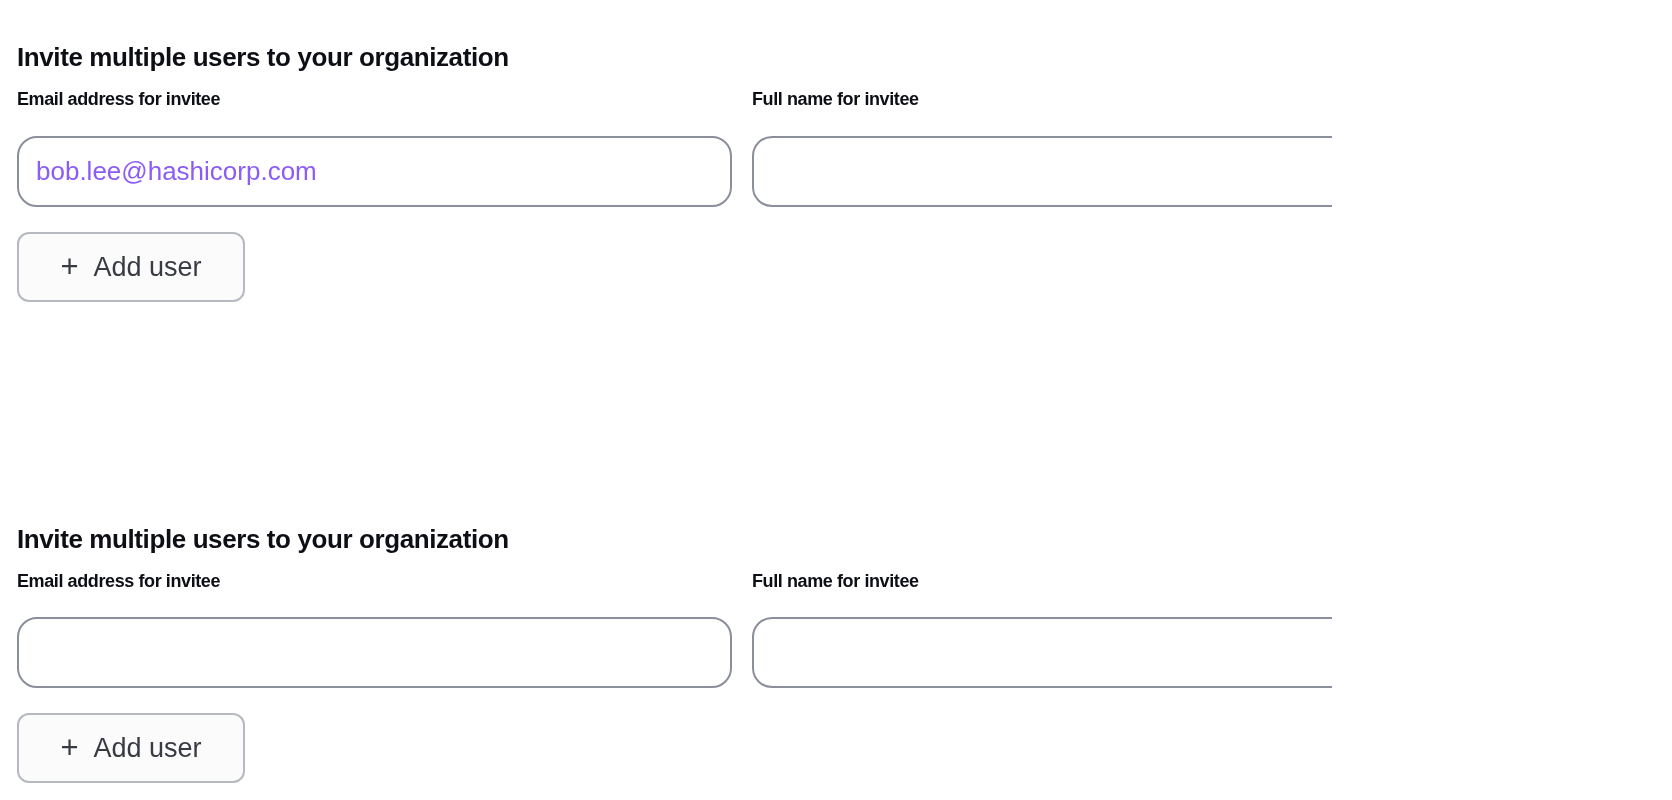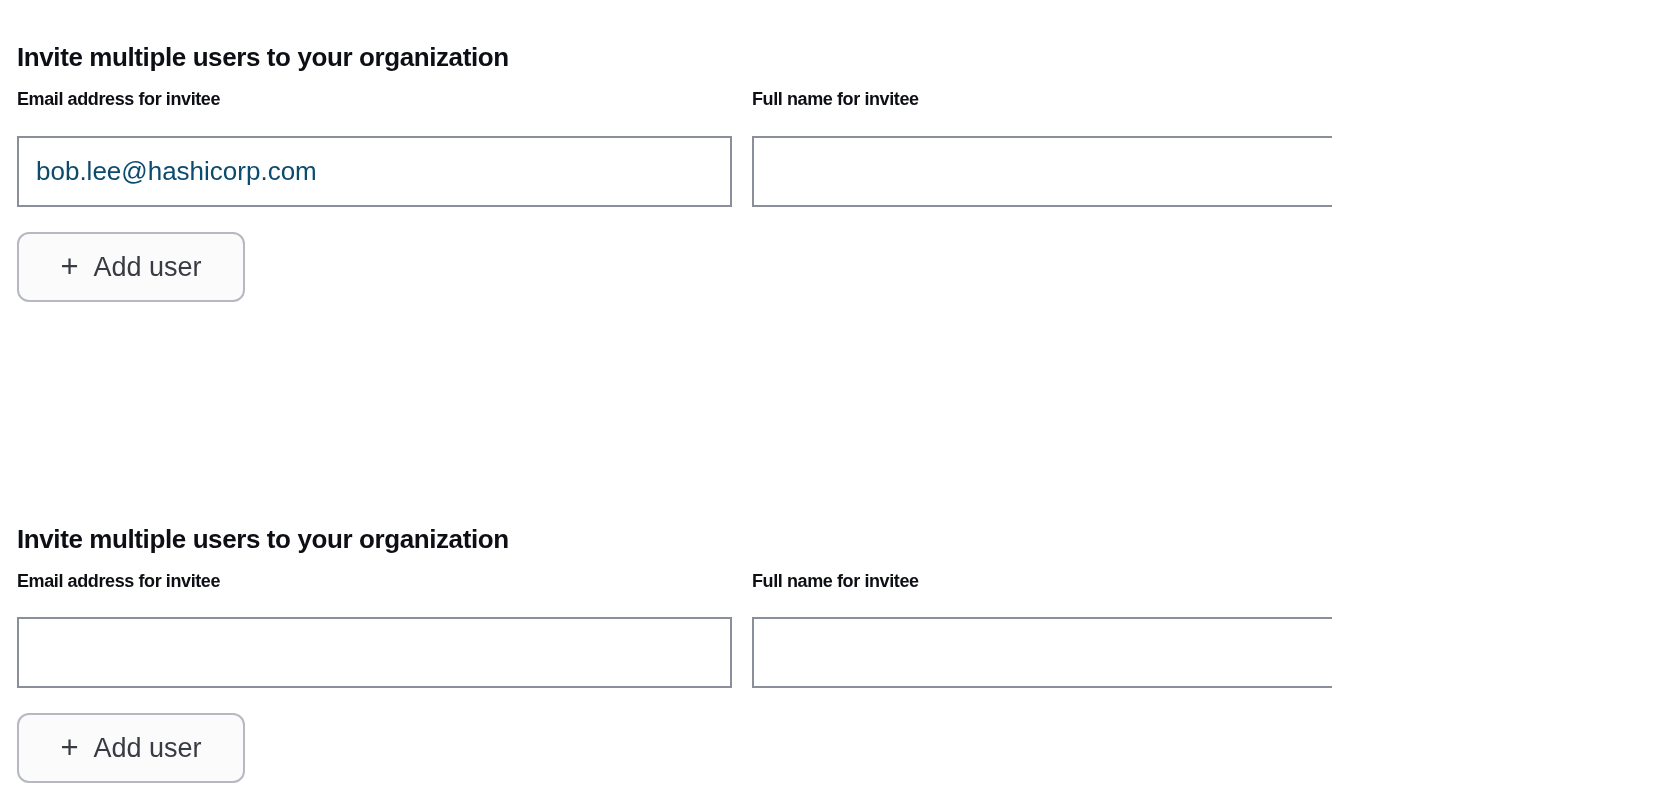--- a/index.html
+++ b/index.html
@@ -15,23 +15,23 @@
     font-size:26px;font-weight:700;color:#0d0f15;
     letter-spacing:-0.4px;line-height:30px;white-space:nowrap;
   }
   .field-label{
     position:absolute;
     font-size:18px;font-weight:700;color:#0d0f15;
     letter-spacing:-0.4px;line-height:30px;white-space:nowrap;
   }
   .text-input{
     position:absolute;box-sizing:border-box;height:71px;
-    border:2px solid #8b8f9b;border-radius:0;background:#ffffff;
+    border:2px solid #8b8f9b;border-radius:20px;background:#ffffff;
     font-family:"Liberation Sans", sans-serif;
-    font-size:26px;color:#0c4a6e;padding:0 17px;outline:none;
+    font-size:26px;color:#8b5cf6;padding:0 17px;outline:none;
   }
   .icon-button{
     position:absolute;box-sizing:border-box;
     left:1482px;top:138px;width:70px;height:69px;
     background:#e3e4e7;border:2px solid #bfc1c7;border-radius:10px;
     display:flex;align-items:center;justify-content:center;
     padding:0;cursor:pointer;
   }
   .add-user-button{
     position:absolute;box-sizing:border-box;

